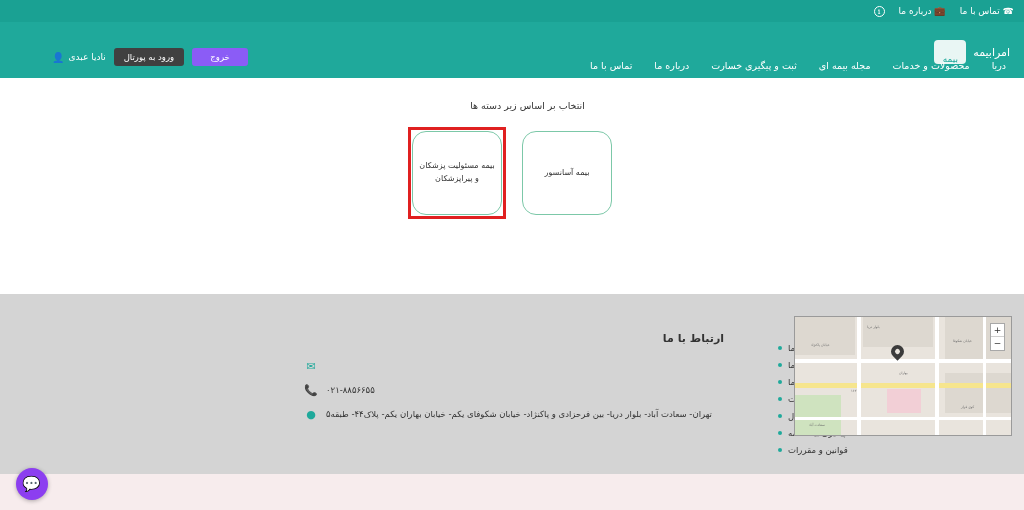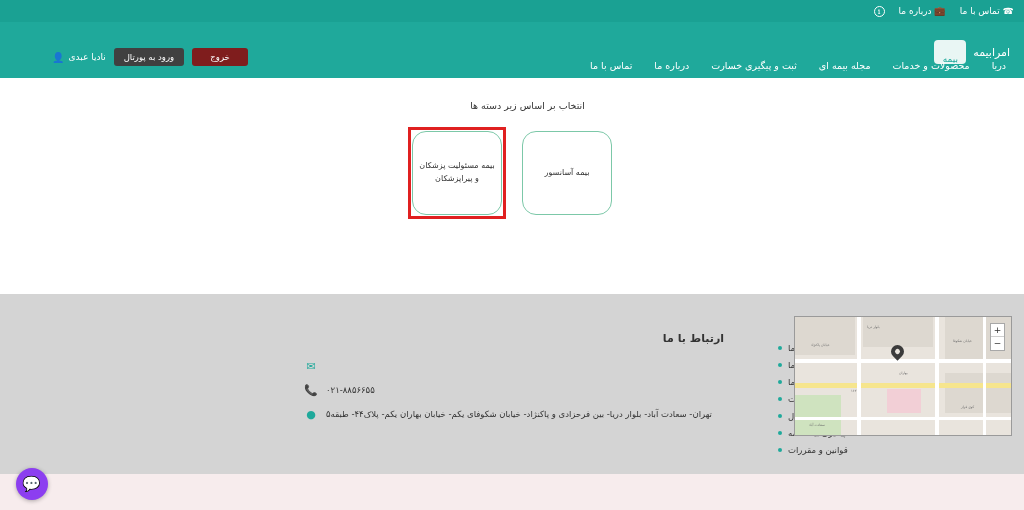--- a/index.html
+++ b/index.html
@@ -63,21 +63,21 @@
   }
   .user-chip { display:flex; align-items:center; gap:4px; font-size:9px; }
   .user-ico { font-size:10px; }
   .btn {
     border:none; border-radius:3px; color:#fff;
     font-size:8.5px; padding:4px 10px; cursor:pointer;
     font-family:"DejaVu Sans", sans-serif;
     white-space:nowrap;
   }
   .btn-portal { background:#404040; }
-  .btn-exit { background:#7f1d1d; min-width:56px; }
+  .btn-exit { background:#8b5cf6; min-width:56px; }
 
   .mainnav {
     position:absolute; bottom:4px; right:0; left:0;
     display:flex; justify-content:flex-start;
     padding-right:18px;
     gap:22px;
     direction:rtl;
   }
   .mainnav a {
     color:#fff; text-decoration:none; font-size:9.5px;

